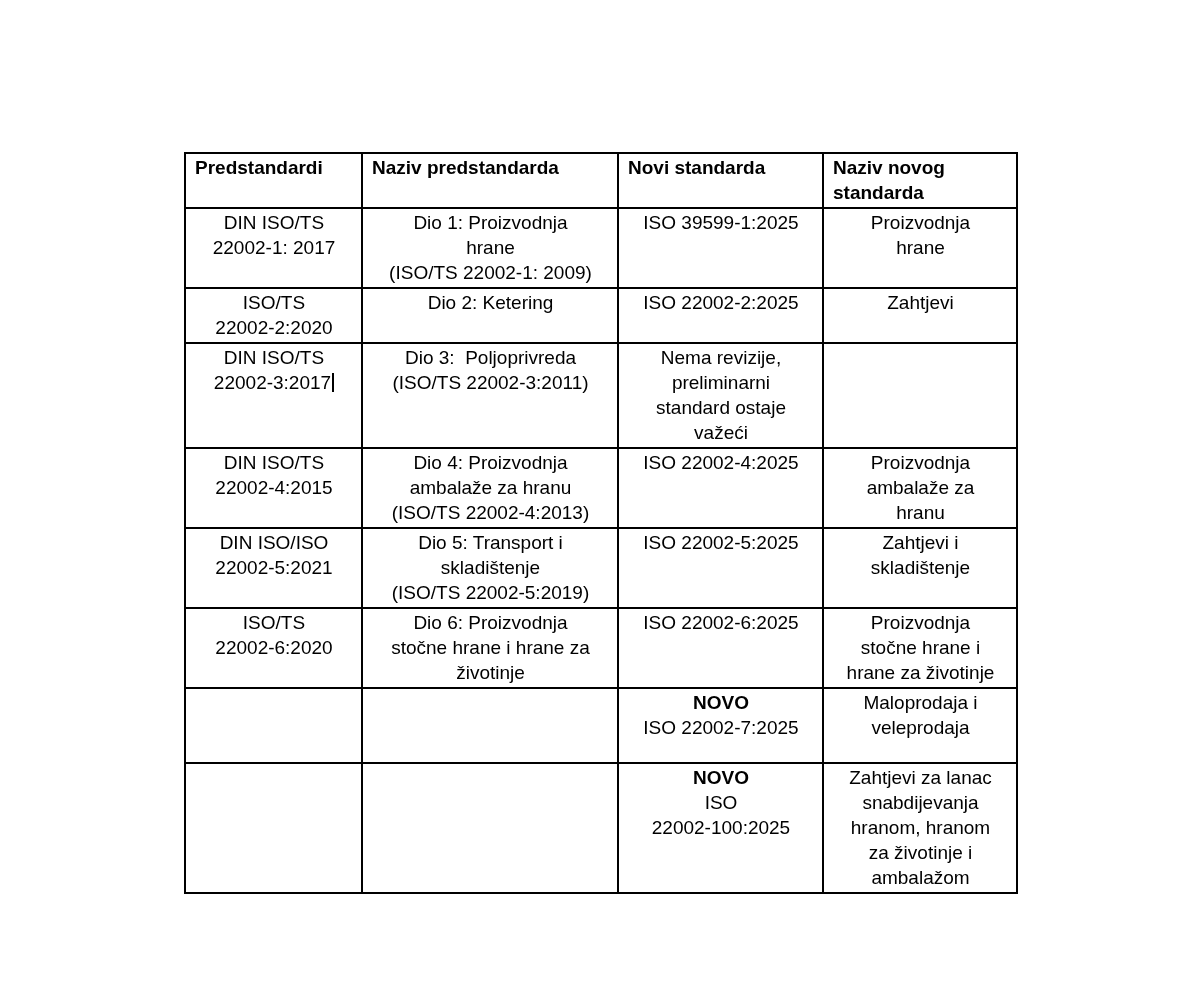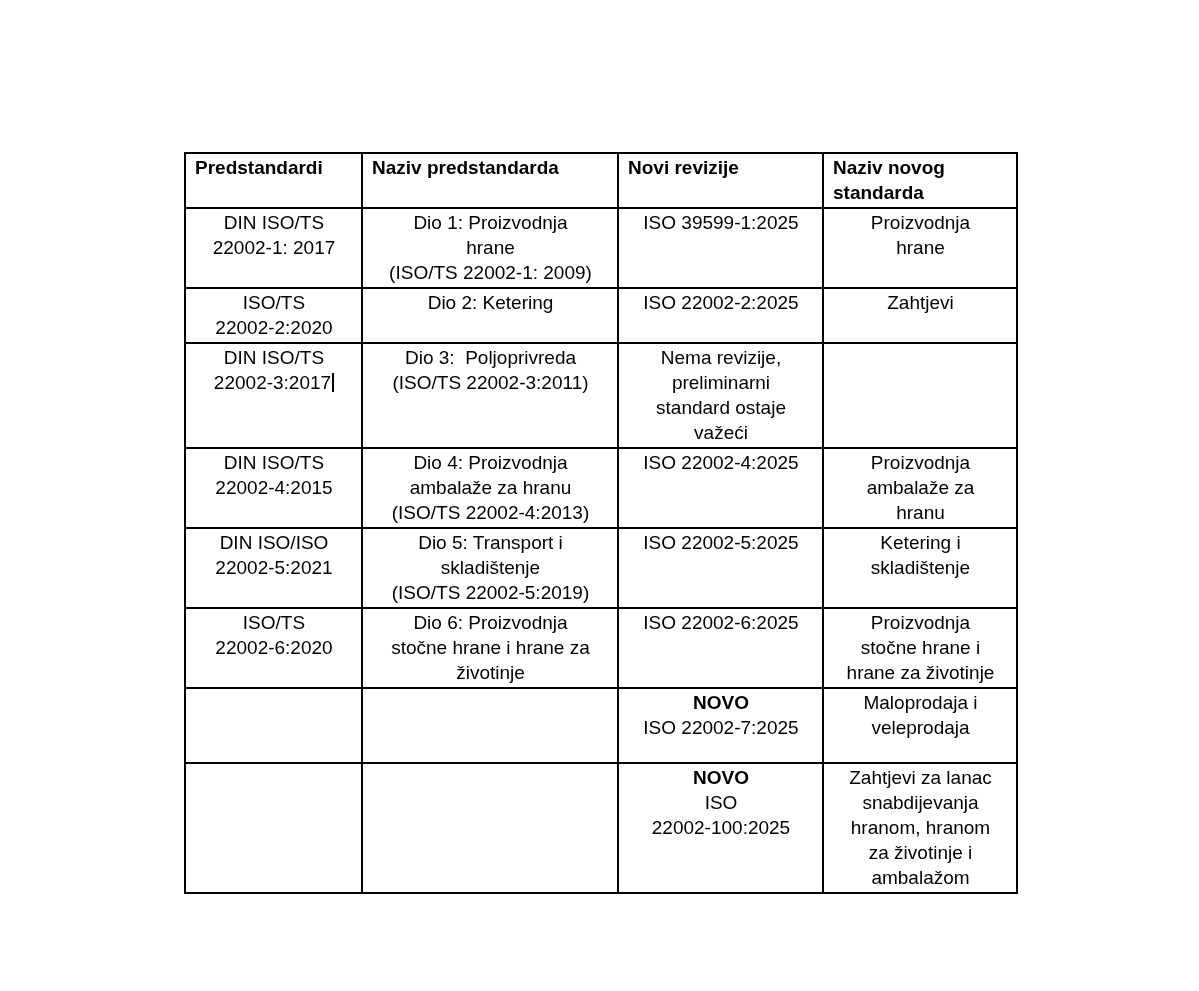--- a/index.html
+++ b/index.html
@@ -71,21 +71,21 @@
     <colgroup>
       <col style="width:177px">
       <col style="width:256px">
       <col style="width:205px">
       <col style="width:194px">
     </colgroup>
     <thead>
       <tr>
         <th><span class="t">Predstandardi</span></th>
         <th><span class="t">Naziv predstandarda</span></th>
-        <th><span class="t">Novi revizije</span></th>
+        <th><span class="t">Novi standarda</span></th>
         <th class="center"><span class="t">Naziv novog
 standarda</span></th>
       </tr>
     </thead>
     <tbody>
       <tr>
         <td><span class="t">DIN ISO/TS
 22002-1: 2017</span></td>
         <td><span class="t">Dio 1: Proizvodnja
 hrane
@@ -123,21 +123,21 @@
 ambalaže za
 hranu</span></td>
       </tr>
       <tr>
         <td><span class="t">DIN ISO/ISO
 22002-5:2021</span></td>
         <td><span class="t">Dio 5: Transport i
 skladištenje
 (ISO/TS 22002-5:2019)</span></td>
         <td><span class="t">ISO 22002-5:2025</span></td>
-        <td class="center"><span class="t">Ketering i
+        <td class="center"><span class="t">Zahtjevi i
 skladištenje</span></td>
       </tr>
       <tr>
         <td><span class="t">ISO/TS
 22002-6:2020</span></td>
         <td><span class="t">Dio 6: Proizvodnja
 stočne hrane i hrane za
 životinje</span></td>
         <td><span class="t">ISO 22002-6:2025</span></td>
         <td class="center"><span class="t">Proizvodnja

